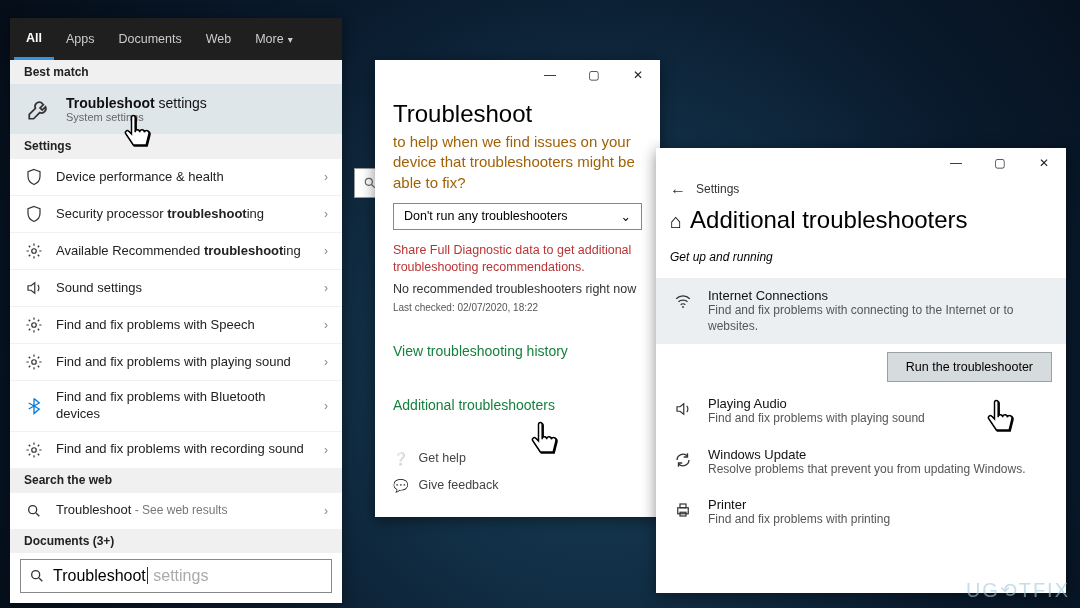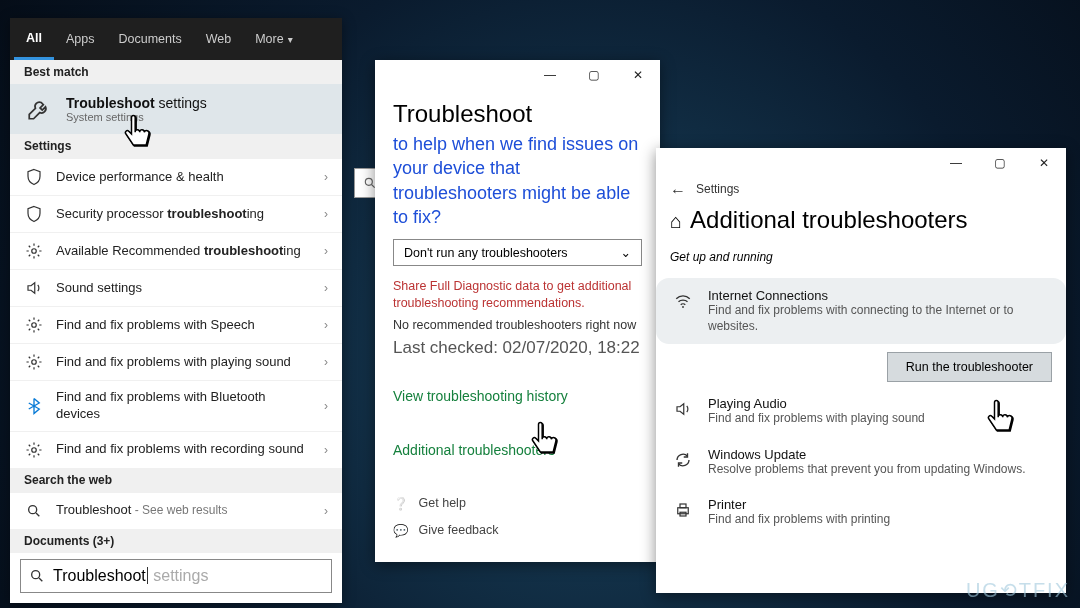--- a/index.html
+++ b/index.html
@@ -27,37 +27,37 @@
 
 .search-box { display: flex; align-items: center; border: 1px solid #888; margin: 6px 10px 10px; height: 34px; padding: 0 8px; gap: 8px; }
 .search-box .ghost { color: #aaa; }
 
 .window { position: absolute; background: #fff; box-shadow: 0 3px 14px rgba(0,0,0,0.45); }
 .titlebar { height: 30px; display: flex; justify-content: flex-end; align-items: center; }
 .titlebar .btn { width: 44px; height: 30px; display:flex; align-items:center; justify-content:center; font-size: 12px; color:#222; cursor:pointer; }
 
 .trouble-win { left: 375px; top: 60px; width: 285px; padding-bottom: 18px; }
 .trouble-win h1 { font-size: 24px; font-weight: 400; padding: 10px 18px 4px; }
-.trouble-win .intro { font-size: 18px; color: #1d4ed8; padding: 0 18px 10px; line-height: 1.35; }
+.trouble-win .intro { font-size: 15px; color: #a16207; padding: 0 18px 10px; line-height: 1.35; }
 .trouble-win .dropdown { margin: 0 18px 12px; border: 1px solid #888; padding: 5px 10px; font-size: 12.5px; display:flex; justify-content:space-between; align-items:center; cursor:pointer; }
 .trouble-win .warn { color: #b33; font-size: 12.5px; padding: 0 18px 6px; line-height:1.35; }
 .trouble-win .plain { font-size: 12.5px; padding: 0 18px 4px; color:#333; }
-.trouble-win .meta { font-size: 17px; color: #555; padding: 2px 18px 24px; }
+.trouble-win .meta { font-size: 10px; color: #555; padding: 2px 18px 24px; }
 .trouble-win .link { font-size: 14px; color: #15803d; padding: 6px 18px; cursor:pointer; }
 .trouble-win .help-row { display:flex; align-items:center; gap:10px; padding: 6px 18px; font-size: 12.5px; color:#444; cursor:pointer; }
 .trouble-win .sep { height: 26px; }
 
 .search-strip { position: absolute; left: 354px; top: 168px; width: 60px; height: 30px; border: 1px solid #999; background:#fff; display:flex; align-items:center; padding: 0 8px; color:#666; }
 
 .add-win { left: 656px; top: 148px; width: 410px; height: 445px; }
 .add-win .crumb { display:flex; align-items:center; gap: 10px; padding: 2px 14px 8px; font-size: 12px; color:#333; }
 .add-win h1 { font-size: 24px; font-weight: 400; padding: 0 14px 14px; }
 .add-win h2 { font-size: 12px; font-weight: 400; padding: 2px 14px 14px; font-style: italic; }
 .troub-item { display:flex; gap: 12px; padding: 10px 14px; cursor:pointer; }
-.troub-item.selected { background: #eceff1; border-radius: 13px; }
+.troub-item.selected { background: #eceff1; }
 .troub-item .icon { width: 26px; height: 26px; flex-shrink:0; display:flex; align-items:center; justify-content:center; }
 .troub-item .t1 { font-size: 13px; color: #111; }
 .troub-item .t2 { font-size: 12px; color: #555; line-height: 1.3; }
 .run-btn { margin: 8px 14px 4px auto; display:block; background:#d6dbde; border:1px solid #9aa1a6; padding: 7px 18px; font-size: 12.5px; cursor:pointer; }
 
 .cursor { position: absolute; width: 38px; height: 44px; pointer-events:none; }
 .cursor svg { filter: drop-shadow(1px 1px 0 #000); }
 
 .watermark { position:absolute; right: 10px; bottom: 6px; color: rgba(160,200,220,0.6); font-size: 20px; letter-spacing: 2px; font-weight:300; }
 </style>

